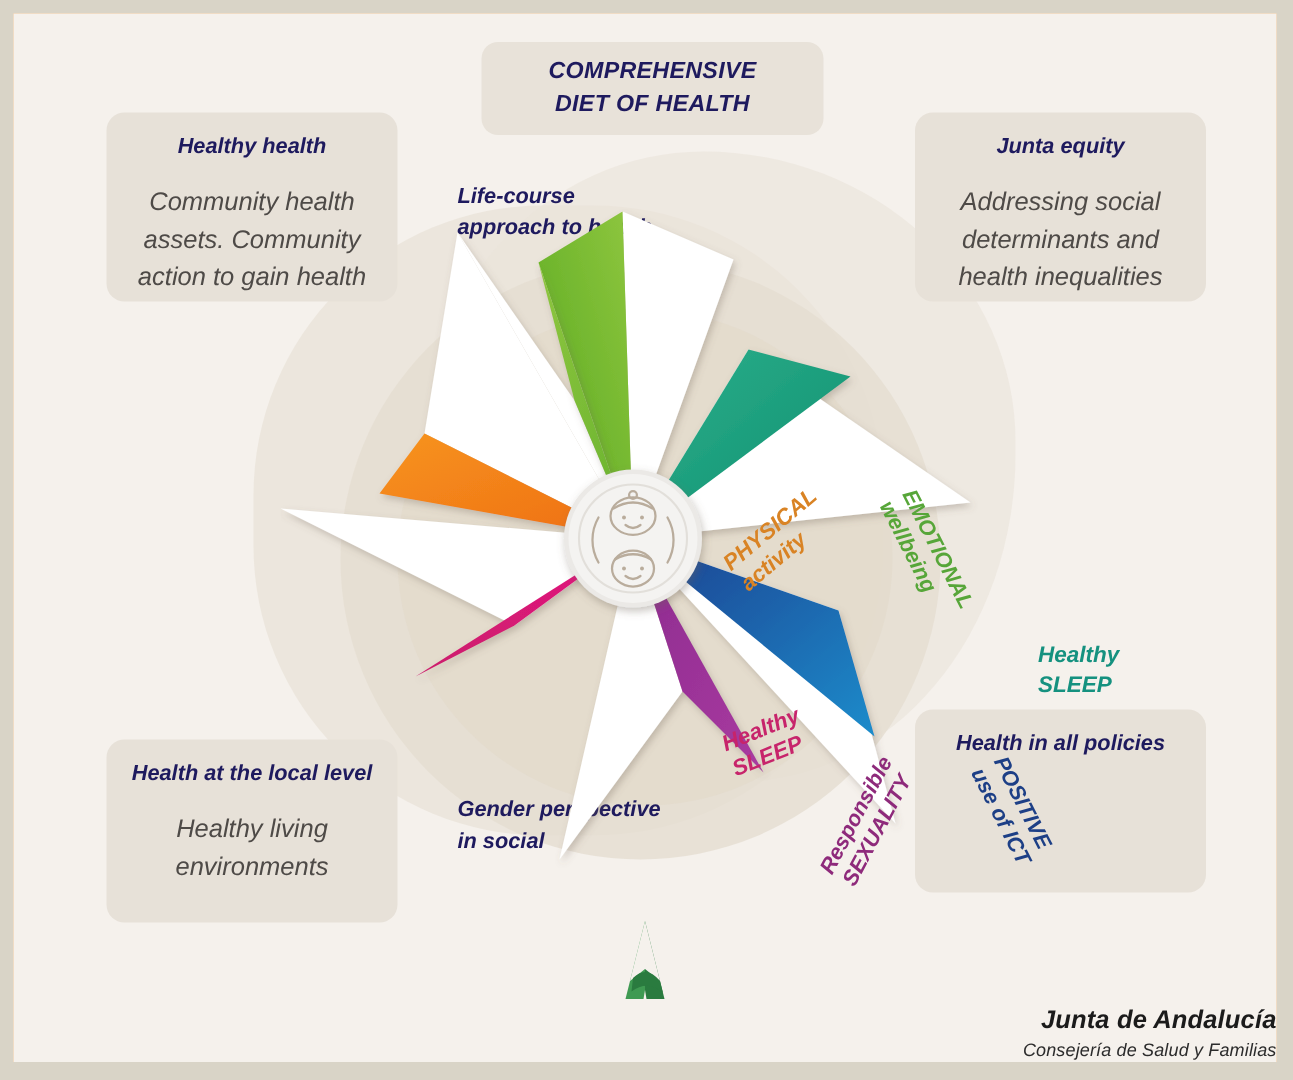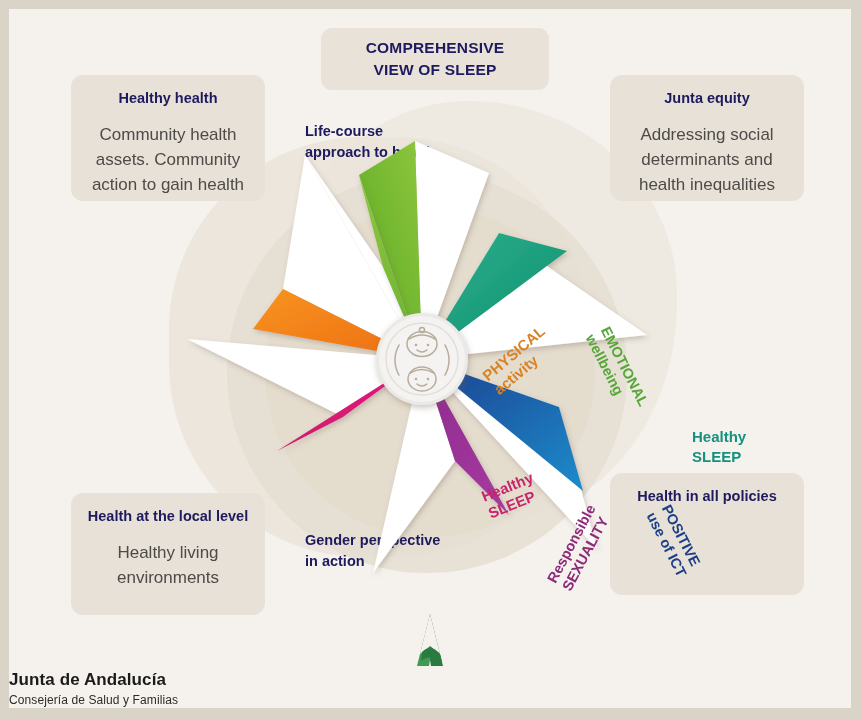--- a/index.html
+++ b/index.html
@@ -18,20 +18,21 @@
   #canvas {
     position: relative;
     width: 862px;
     height: 720px;
     background: #fdba74;
     box-sizing: border-box;
     border-top: 9px solid #d9d4c7;
     border-left: 9px solid #d9d4c7;
     border-right: 11px solid #d9d4c7;
     border-bottom: 12px solid #d9d4c7;
+    font-style: italic;
   }
   #inner {
     position: absolute;
     inset: 0;
     background: #f5f1ec;
     overflow: hidden;
   }
 
   
   .bg-layer {
@@ -189,21 +190,21 @@
     color: #c7246b;
     transform: rotate(-22deg);
     transform-origin: left top;
   }
 
   
   #logo-block {
     position: absolute;
     left: 0; right: 0;
     top: 603px;
-    text-align: left;
+    text-align: right;
   }
   #logo-mark { display: block; margin: 0 auto; }
   #logo-name {
     color: #1b1b1b;
     font-size: 17px;
     font-weight: bold;
     letter-spacing: .1px;
     margin-top: 2px;
   }
   #logo-sub {
@@ -219,21 +220,21 @@
 <div id="canvas">
 <div id="inner">
 
   <div class="bg-layer bg-squircle"></div>
   <div class="bg-layer bg-squircle2"></div>
   <div class="bg-layer bg-circle-main"></div>
   <div class="bg-layer bg-circle-soft"></div>
 
   <div id="title-banner">
     <span class="tl">COMPREHENSIVE</span>
-    <span class="tl">VIEW OF SLEEP</span>
+    <span class="tl">DIET OF HEALTH</span>
   </div>
 
   <div class="card" id="card-tl">
     <div class="card-title">Healthy health</div>
     <div class="card-body">Community health assets. Community action to gain health</div>
   </div>
 
   <div class="card" id="card-tr">
     <div class="card-title">Junta equity</div>
     <div class="card-body">Addressing social determinants and health inequalities</div>
@@ -248,21 +249,21 @@
     <div class="card-title">Health in all policies</div>
   </div>
 
   <div class="wheel-label" id="label-top">
     <span>Life-course</span><br>
     <span>approach to health</span>
   </div>
 
   <div class="wheel-label" id="label-bottom">
     <span>Gender perspective</span><br>
-    <span>in action</span>
+    <span>in social</span>
   </div>
 
   <div id="wheel-wrap">
     <svg id="wheel-svg" viewBox="0 0 480 440" xmlns="http://www.w3.org/2000/svg">
       <defs>
         <linearGradient id="g-physical" x1="0" y1="0" x2="1" y2="1">
           <stop offset="0%" stop-color="#f7941e"></stop>
           <stop offset="100%" stop-color="#ee6d14"></stop>
         </linearGradient>
         <linearGradient id="g-emotional" x1="0" y1="1" x2="1" y2="0">

